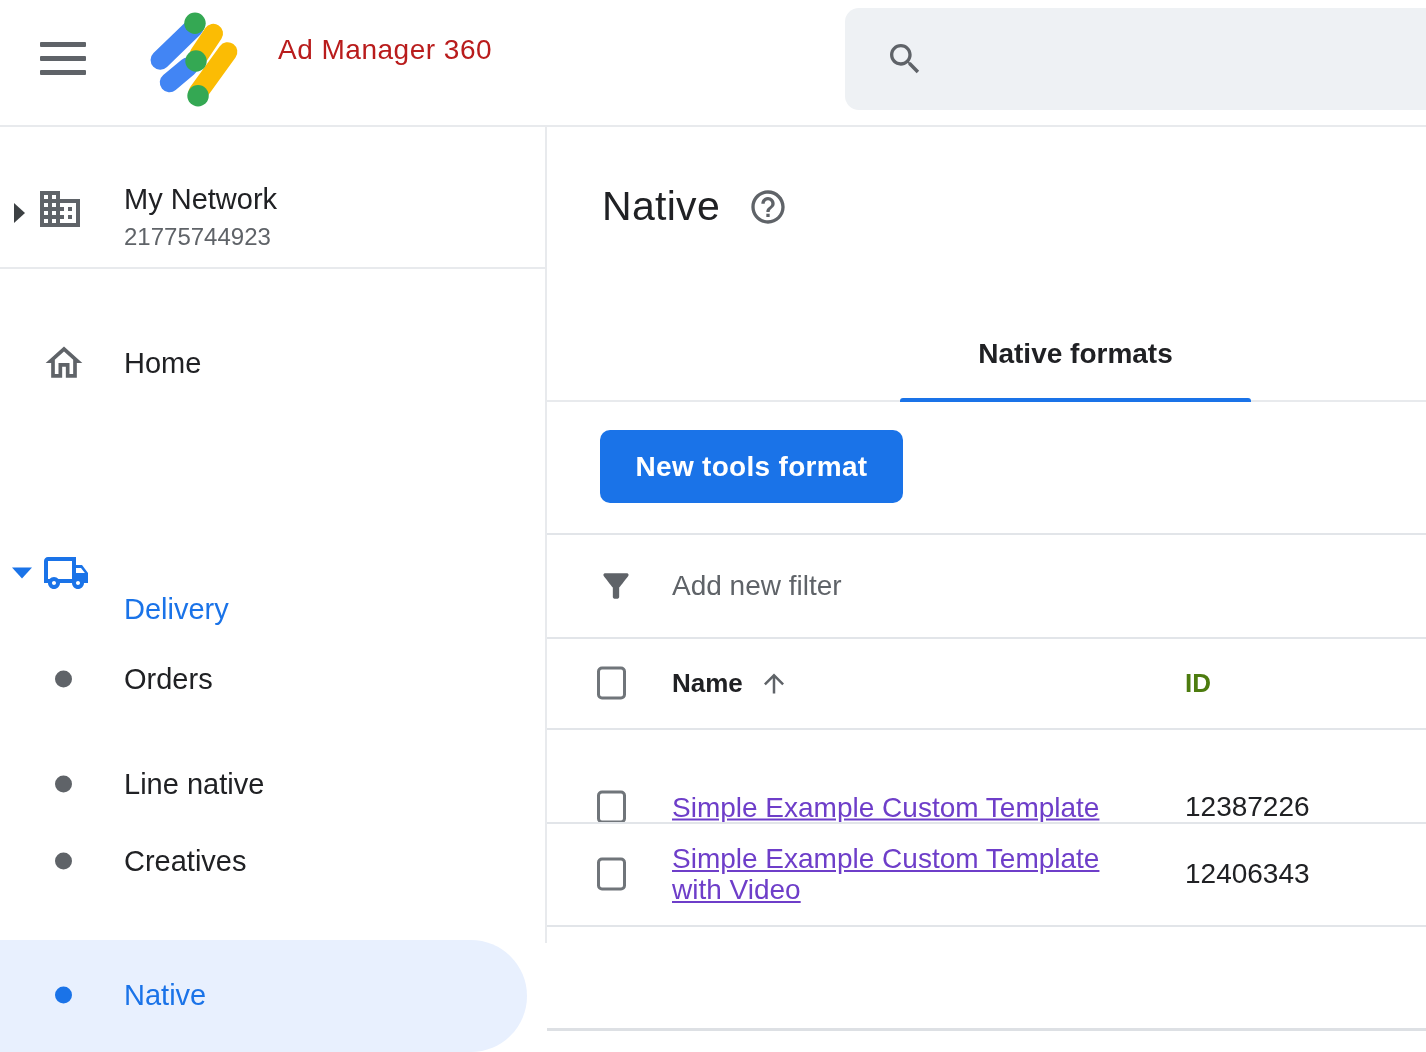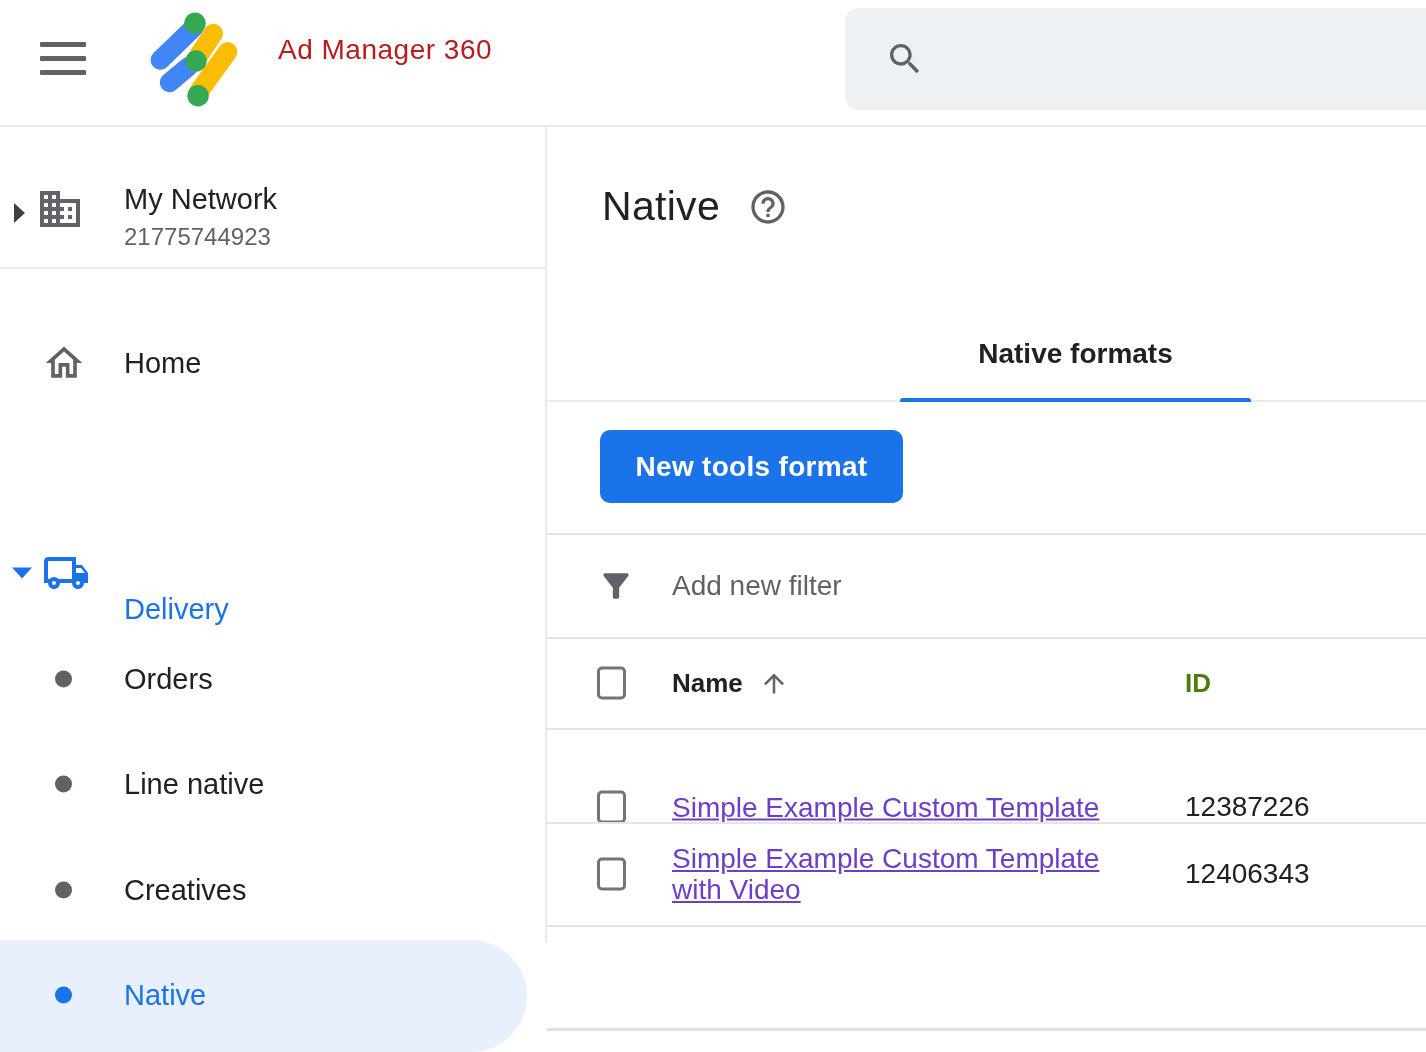--- a/index.html
+++ b/index.html
@@ -30,21 +30,21 @@
   .nav-row { position:absolute; left:0; width:547px; height:84px; cursor:pointer; }
   .nav-row .icon { position:absolute; left:42px; top:50%; transform:translateY(-50%); }
   .nav-row .caret { position:absolute; left:12px; top:50%; transform:translateY(-50%); }
   .nav-row .lbl { position:absolute; left:124px; top:50%; transform:translateY(-50%); font-size:29px; color:#202124; white-space:nowrap; }
   .nav-row .bullet { position:absolute; left:55px; top:50%; transform:translateY(-50%); width:17px; height:17px; border-radius:50%; background:#5f6368; }
   #row-home   { top:194px; }
   #row-sales  { top:298px; }
   #row-delivery { top:404px; }
   #row-orders { top:510px; }
   #row-lineitems { top:615px; }
-  #row-creatives { top:721px;padding-left:20px; }
+  #row-creatives { top:692px;padding-left:20px; }
   #row-native { top:826px; }
   #sales-dot { position:absolute; left:205px; top:20px; width:13px; height:13px; border-radius:50%; background:#1a73e8; }
   #row-delivery .lbl { color:#1a73e8;margin-top:36px; }
   #native-pill { position:absolute; left:0; top:813px; width:527px; height:112px; background:#e8f0fe; border-radius:0 56px 56px 0; }
   #row-native .lbl { color:#1a73e8; }
   #row-native .bullet { background:#1a73e8; }
 
   
   #content { position:absolute; left:547px; top:127px; width:879px; height:925px; background:#fff; }
   #title-row { position:absolute; left:55px; top:56px; display:flex; align-items:center; }

